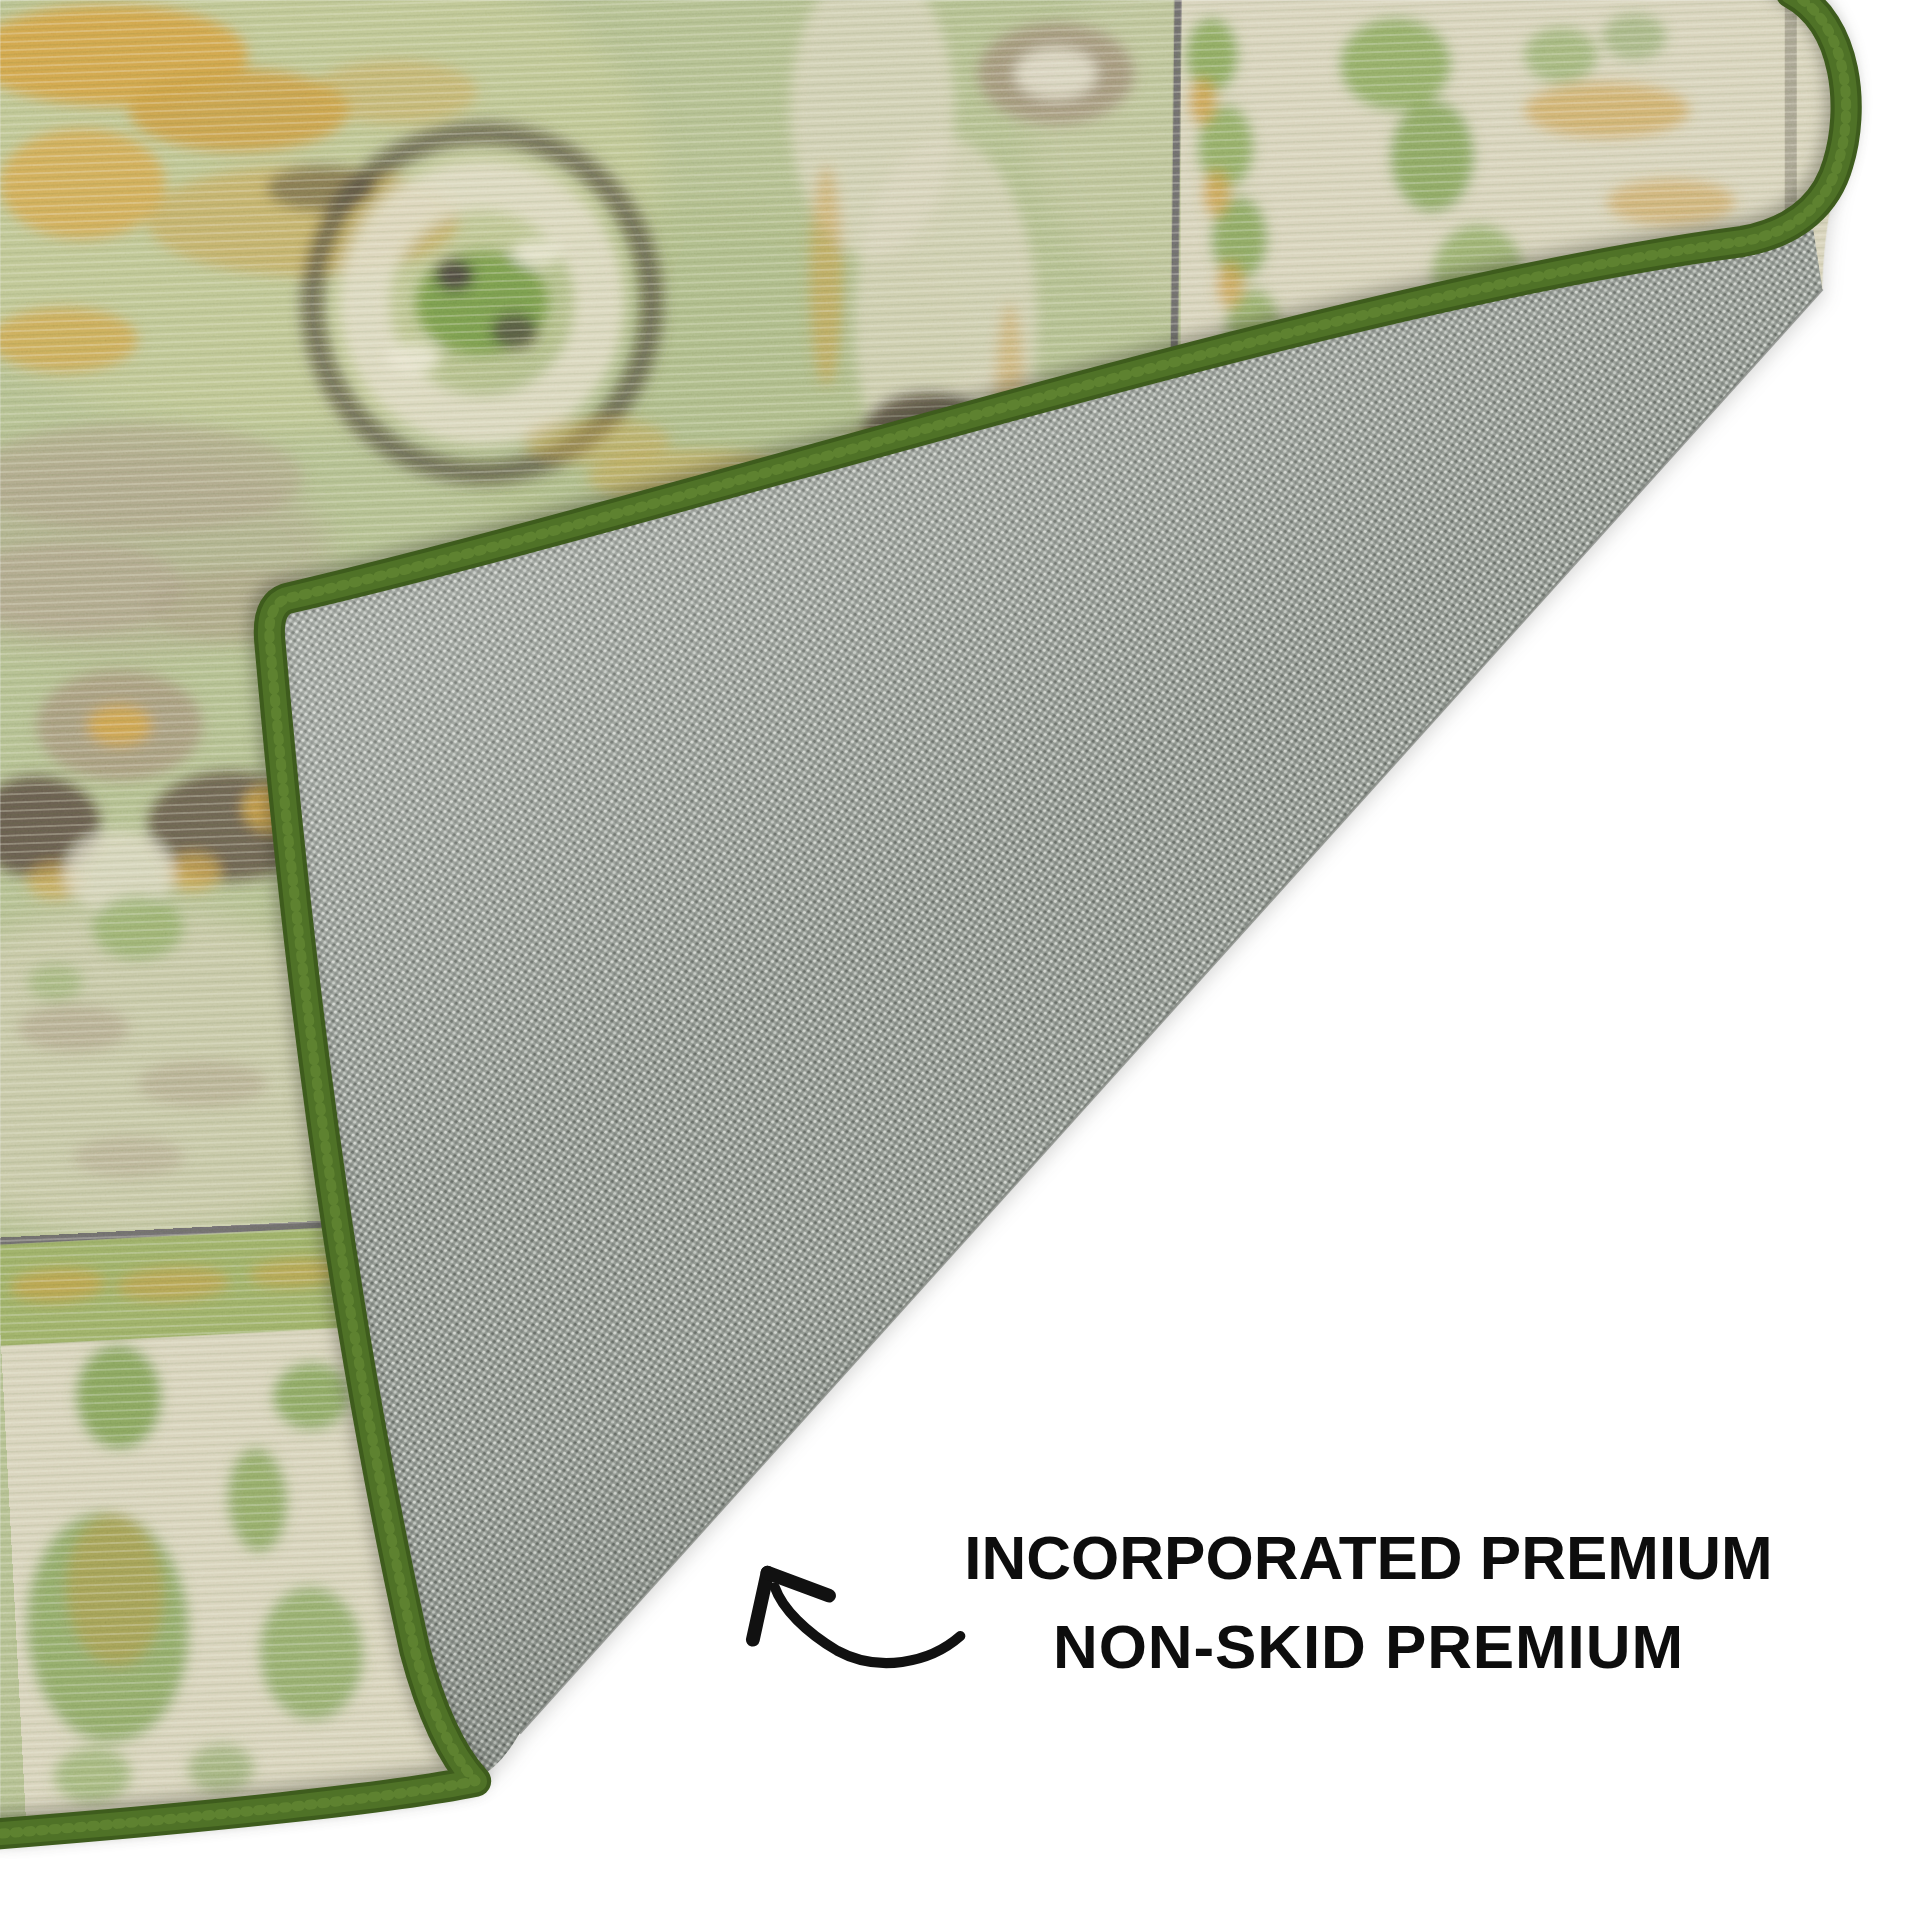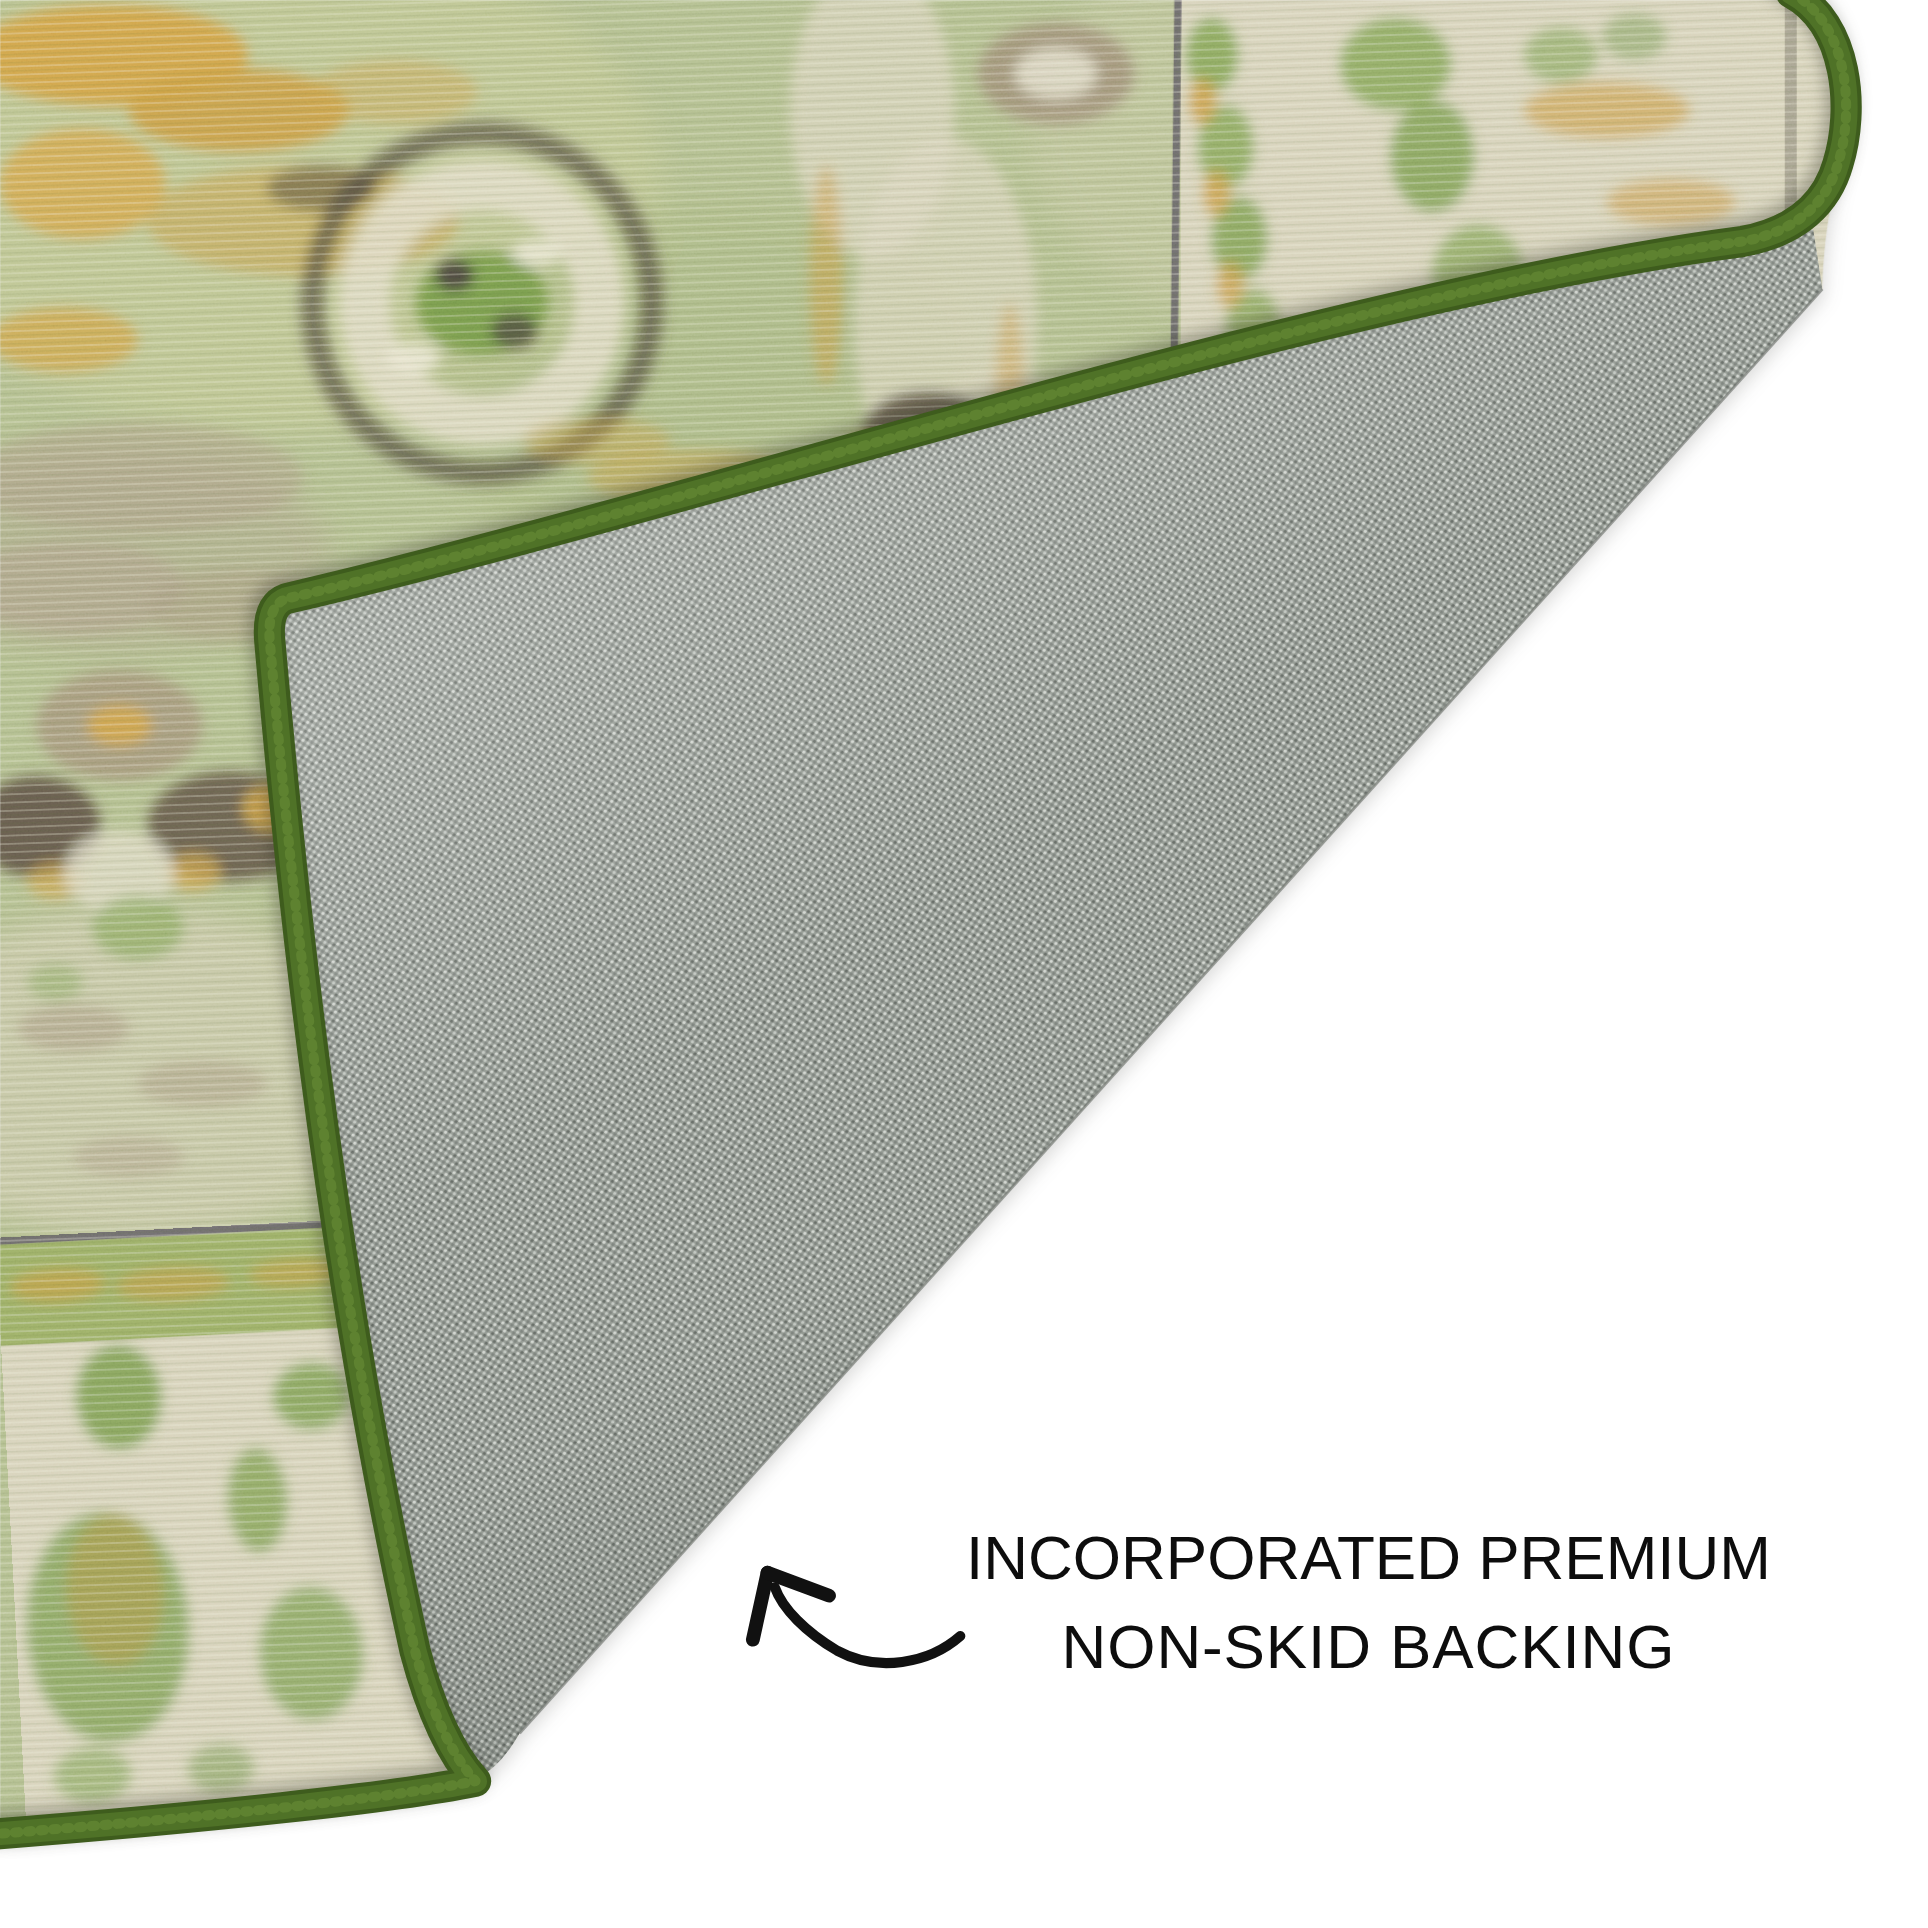--- a/index.html
+++ b/index.html
@@ -8,21 +8,21 @@
     width:1928px;height:1928px;
     background:var(--bg,#ffffff);
     overflow:hidden;
     font-family:"Liberation Sans", sans-serif;
   }
   .scene svg{position:absolute;left:0;top:0;}
   .caption{
     position:absolute;
     left:923px;top:1513px;width:891px;
     text-align:center;
-    font-weight:400;
+    font-weight:700;
     font-size:62px;
     line-height:89px;
     letter-spacing:0px;
     color:var(--text,#0d0d0d);
     white-space:nowrap;
   }
   .caption .l2{letter-spacing:0.9px;}
 </style>
 </head>
 <body>
@@ -204,17 +204,17 @@
 
   <g fill="none" stroke="#111111" stroke-linecap="round" stroke-linejoin="round">
     <path d="M 1046,1782 C 1012,1812 956,1822 912,1798 C 878,1778 852,1752 844,1729" stroke-width="11"></path>
     <path d="M 836,1713 L 820,1786" stroke-width="15"></path>
     <path d="M 836,1713 L 903,1738" stroke-width="15"></path>
   </g>
 </svg>
 
 <div class="caption">
   <div class="l1">INCORPORATED PREMIUM</div>
-  <div class="l2">NON-SKID BACKING</div>
+  <div class="l2">NON-SKID PREMIUM</div>
 </div>
 
 </div>
 
 
 </body></html>

